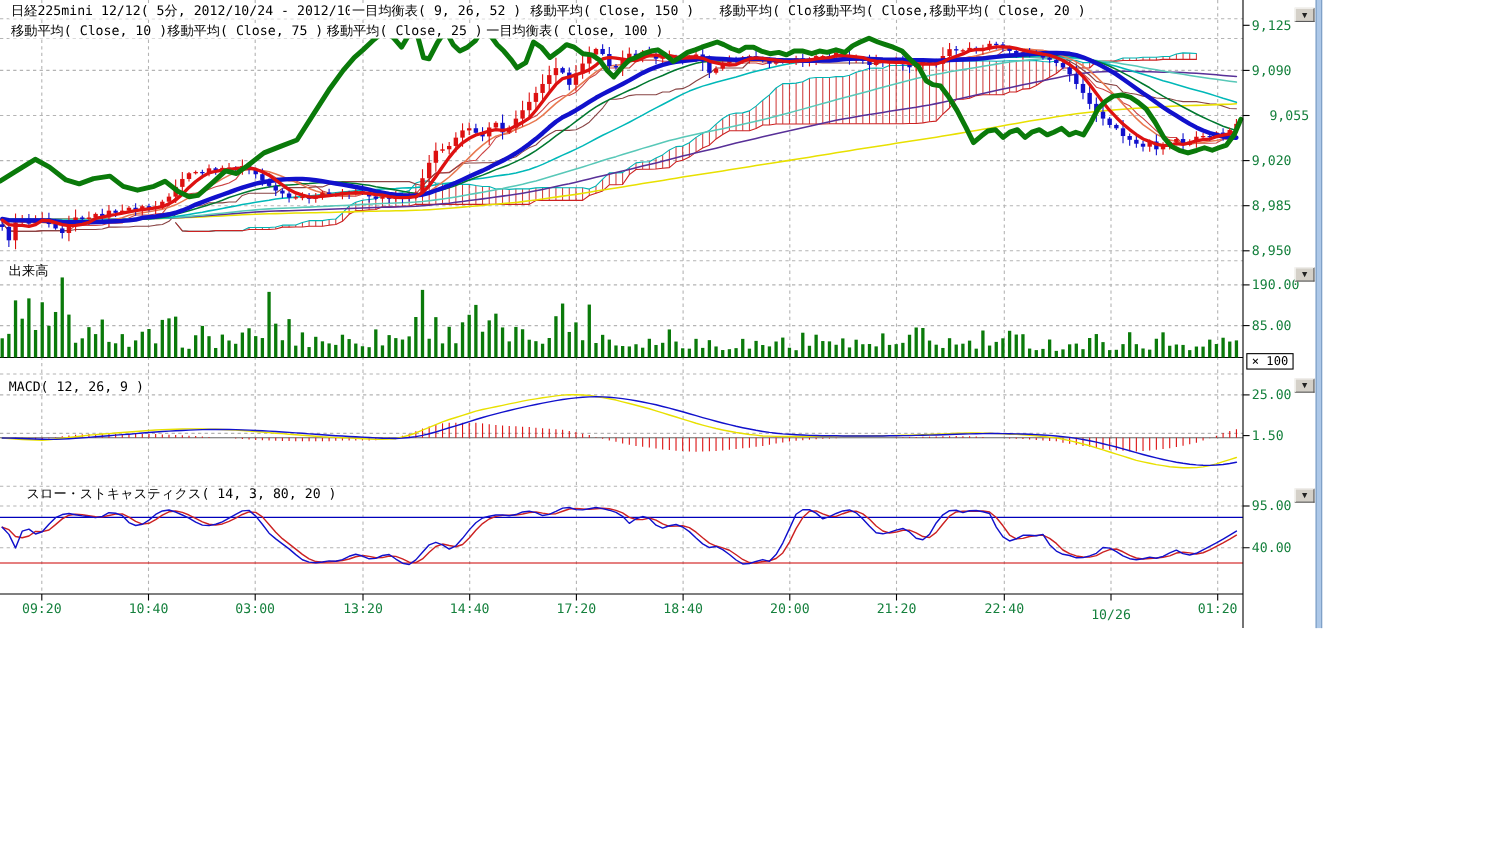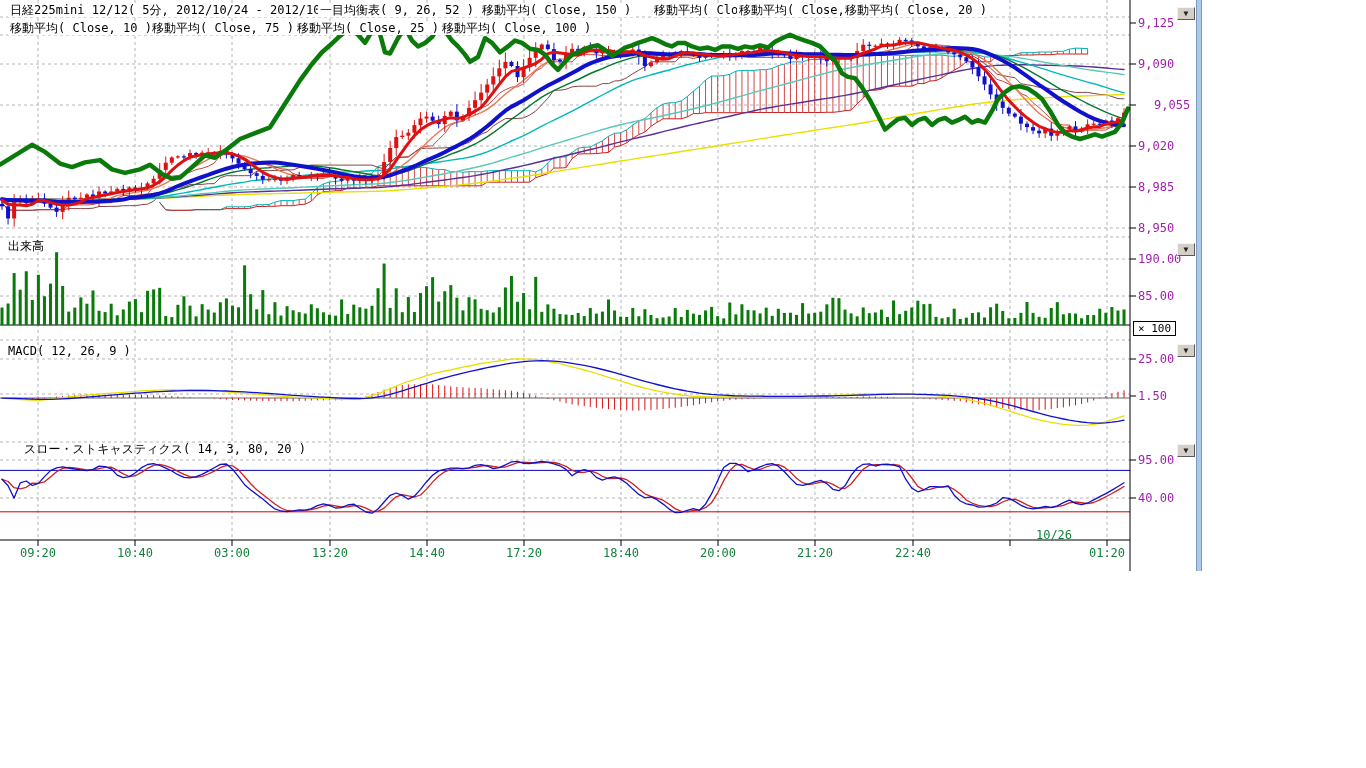--- a/index.html
+++ b/index.html
@@ -2,21 +2,21 @@
 <html><head>
 <meta charset="utf-8">
 <style>
   * { margin:0; padding:0; box-sizing:border-box; }
   html,body { background:#ffffff; width:1366px; height:768px; overflow:hidden;
               font-family:"DejaVu Sans Mono","Liberation Mono",monospace; }
   #screen { position:relative; width:1366px; height:768px; background:#ffffff; }
   #chartsvg { position:absolute; left:0; top:0; }
   .lbl { position:absolute; font-size:12px; line-height:14px; color:#000; white-space:nowrap; background:transparent; }
   .leg { background:#ffffff; padding:0 2px; }
-  .ylab { position:absolute; font-size:12px; color:#a21caf; white-space:nowrap; }
+  .ylab { position:absolute; font-size:12px; color:#15803d; white-space:nowrap; }
   .xlab { position:absolute; font-size:12px; color:#15803d; width:44px; text-align:center; white-space:nowrap; }
   .ddbtn { position:absolute; width:18px; height:13px; background:#d4d0c8;
            border-top:1px solid #f5f4f2; border-left:1px solid #f5f4f2;
            border-right:1px solid #5a5a5a; border-bottom:1px solid #5a5a5a;
            font-size:8px; line-height:11px; text-align:center; color:#222; cursor:pointer; }
   .multbox { position:absolute; border:1px solid #000; background:#fff; font-size:11px;
              line-height:13px; padding:0 4px; white-space:nowrap; }
   .vscroll { position:absolute; left:1196px; top:0; width:6px; height:571px;
              background:#adc8e8; border-left:1px solid #7a9cc4; border-right:1px solid #7a9cc4; }
 </style>
@@ -975,21 +975,21 @@
   <div class="lbl leg" style="left:8px;top:3px;">日経225mini 12/12( 5分, 2012/10/24 - 2012/10/26 )</div>
   <div class="lbl leg" style="left:318px;top:3px;">一目均衡表( 9, 26, 52 )</div>
   <div class="lbl leg" style="left:480px;top:3px;">移動平均( Close, 150 )</div>
   <div class="lbl leg" style="left:652px;top:3px;">移動平均( Close, 5 )</div>
   <div class="lbl leg" style="left:737px;top:3px;">移動平均( Close, 40 )</div>
   <div class="lbl leg" style="left:843px;top:3px;">移動平均( Close, 20 )</div>
 
   <div class="lbl leg" style="left:8px;top:21px;">移動平均( Close, 10 )</div>
   <div class="lbl leg" style="left:150px;top:21px;">移動平均( Close, 75 )</div>
   <div class="lbl leg" style="left:295px;top:21px;">移動平均( Close, 25 )</div>
-  <div class="lbl leg" style="left:440px;top:21px;">移動平均( Close, 100 )</div>
+  <div class="lbl leg" style="left:440px;top:21px;">一目均衡表( Close, 100 )</div>
 
   <div class="lbl" style="left:8px;top:239px;">出来高</div>
   <div class="lbl" style="left:8px;top:344px;">MACD( 12, 26, 9 )</div>
   <div class="lbl" style="left:24px;top:442px;text-align:right;">スロー・ストキャスティクス( 14, 3, 80, 20 )</div>
 
   <div class="ylab" style="left:1138px;top:16px;">9,125</div>
   <div class="ylab" style="left:1138px;top:57px;">9,090</div>
   <div class="ylab" style="left:1138px;top:98px;margin-left:16px;">9,055</div>
   <div class="ylab" style="left:1138px;top:139px;">9,020</div>
   <div class="ylab" style="left:1138px;top:180px;">8,985</div>
@@ -1008,21 +1008,21 @@
   <div class="xlab" style="left:16px;top:546px;">09:20</div>
   <div class="xlab" style="left:113px;top:546px;">10:40</div>
   <div class="xlab" style="left:210px;top:546px;">03:00</div>
   <div class="xlab" style="left:308px;top:546px;">13:20</div>
   <div class="xlab" style="left:405px;top:546px;">14:40</div>
   <div class="xlab" style="left:502px;top:546px;">17:20</div>
   <div class="xlab" style="left:599px;top:546px;">18:40</div>
   <div class="xlab" style="left:696px;top:546px;">20:00</div>
   <div class="xlab" style="left:793px;top:546px;text-align:center;">21:20</div>
   <div class="xlab" style="left:891px;top:546px;">22:40</div>
-  <div class="xlab" style="left:988px;top:528px;margin-left:44px;">10/26</div>
+  <div class="xlab" style="left:988px;top:552px;">10/26</div>
   <div class="xlab" style="left:1085px;top:546px;">01:20</div>
 
   <div class="ddbtn" style="left:1177px;top:7px;">▼</div>
   <div class="ddbtn" style="left:1177px;top:243px;">▼</div>
   <div class="ddbtn" style="left:1177px;top:344px;">▼</div>
   <div class="ddbtn" style="left:1177px;top:444px;">▼</div>
 
   <div class="vscroll"></div>
 </div>
 

